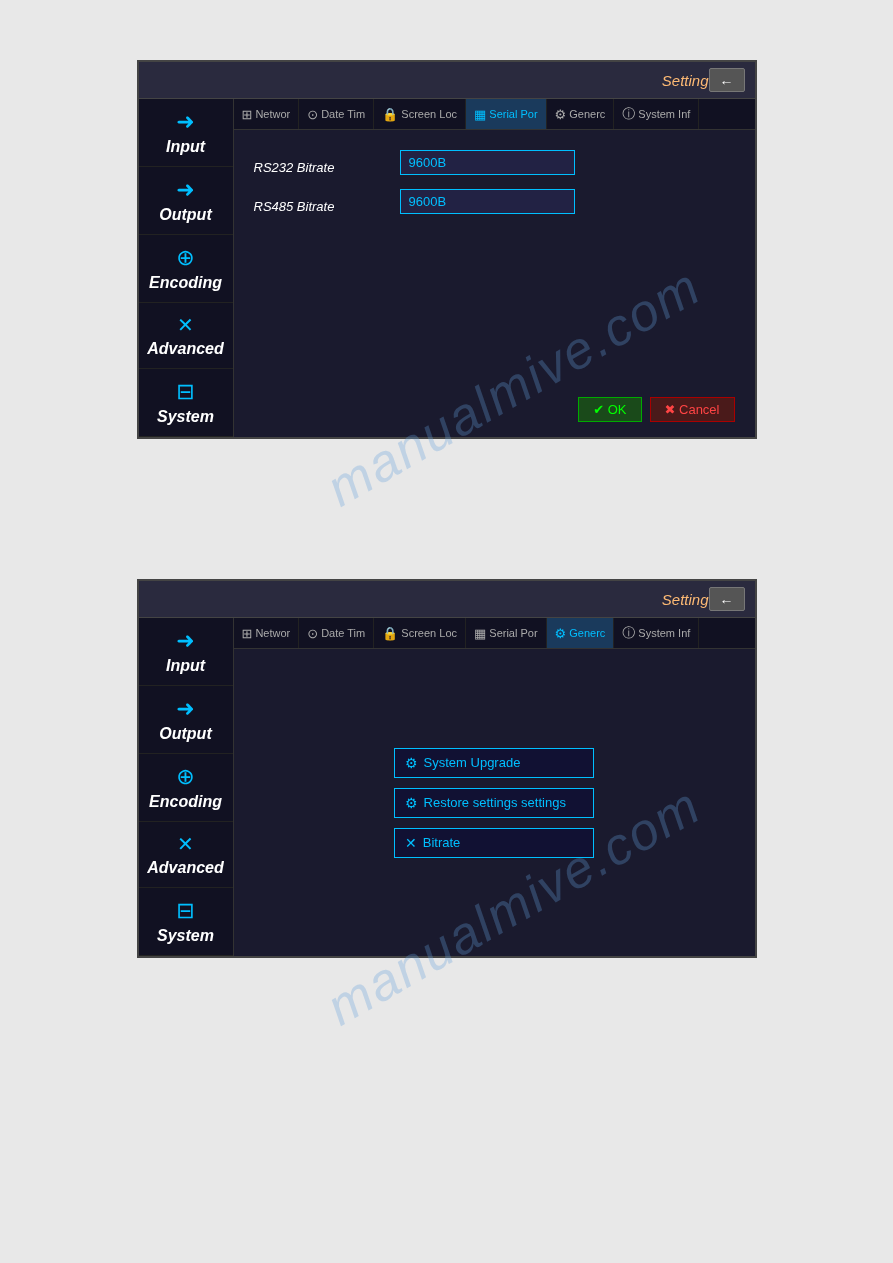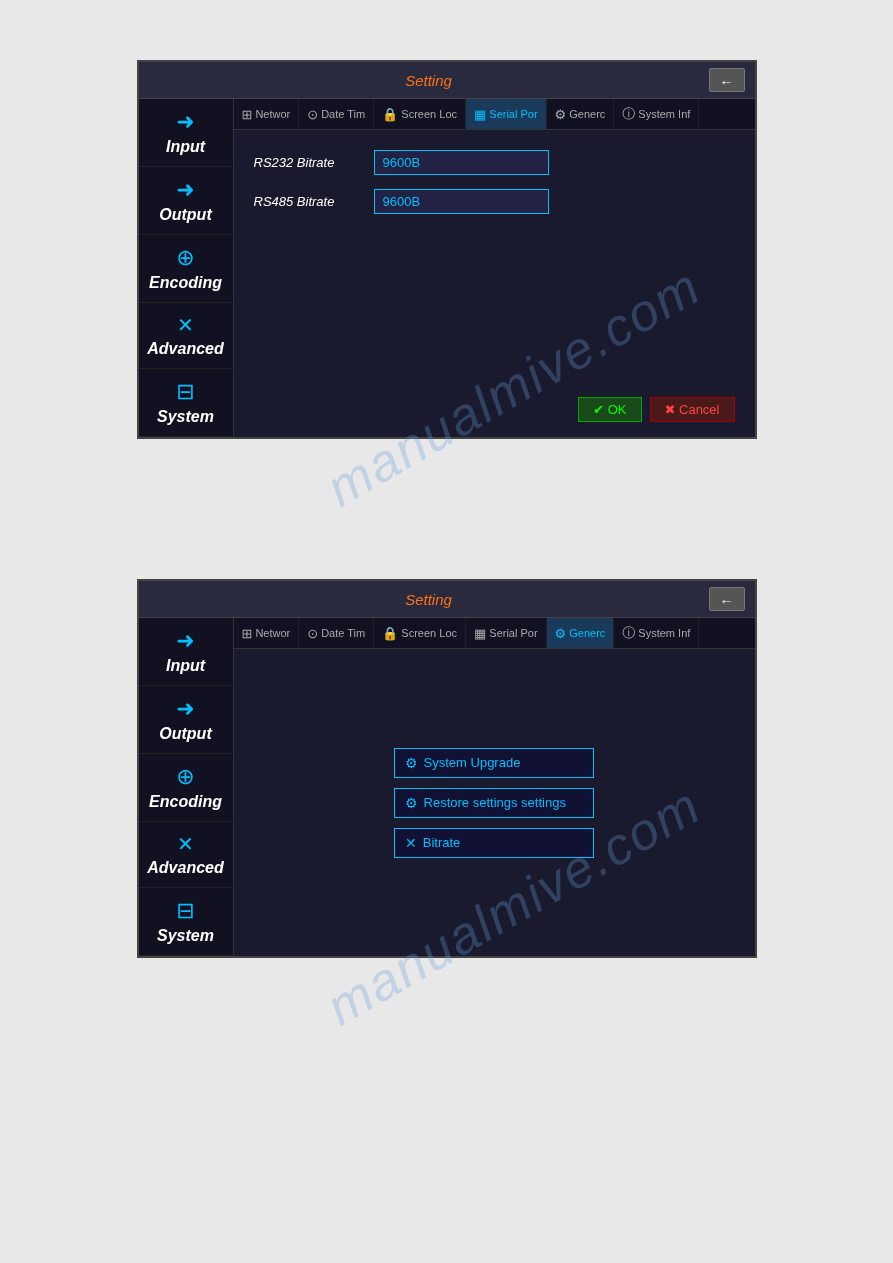--- a/index.html
+++ b/index.html
@@ -24,25 +24,25 @@
     .panel-header {
       background: #2a2a3e;
       display: flex;
       align-items: center;
       justify-content: space-between;
       padding: 6px 10px;
       border-bottom: 1px solid #444;
     }
 
     .panel-title {
-      color: #f97316;
+      color: #fdba74;
       font-style: italic;
       font-size: 15px;
       flex: 1;
-      text-align: center;
+      text-align: right;
     }
 
     .back-btn {
       background: #555;
       border: 1px solid #777;
       color: #fff;
       padding: 3px 10px;
       cursor: pointer;
       font-size: 14px;
       border-radius: 2px;
@@ -121,23 +121,23 @@
     }
 
     
     .form-content {
       padding: 20px 20px;
       flex: 1;
     }
 
     .form-row {
       display: flex;
-      align-items: center;
+      align-items: flex-end;
       margin-bottom: 14px;
-      gap: 0;
+      gap: 26px;
     }
 
     .form-label {
       color: #fff;
       font-size: 13px;
       width: 120px;
       font-style: italic;
     }
 
     .form-input {

